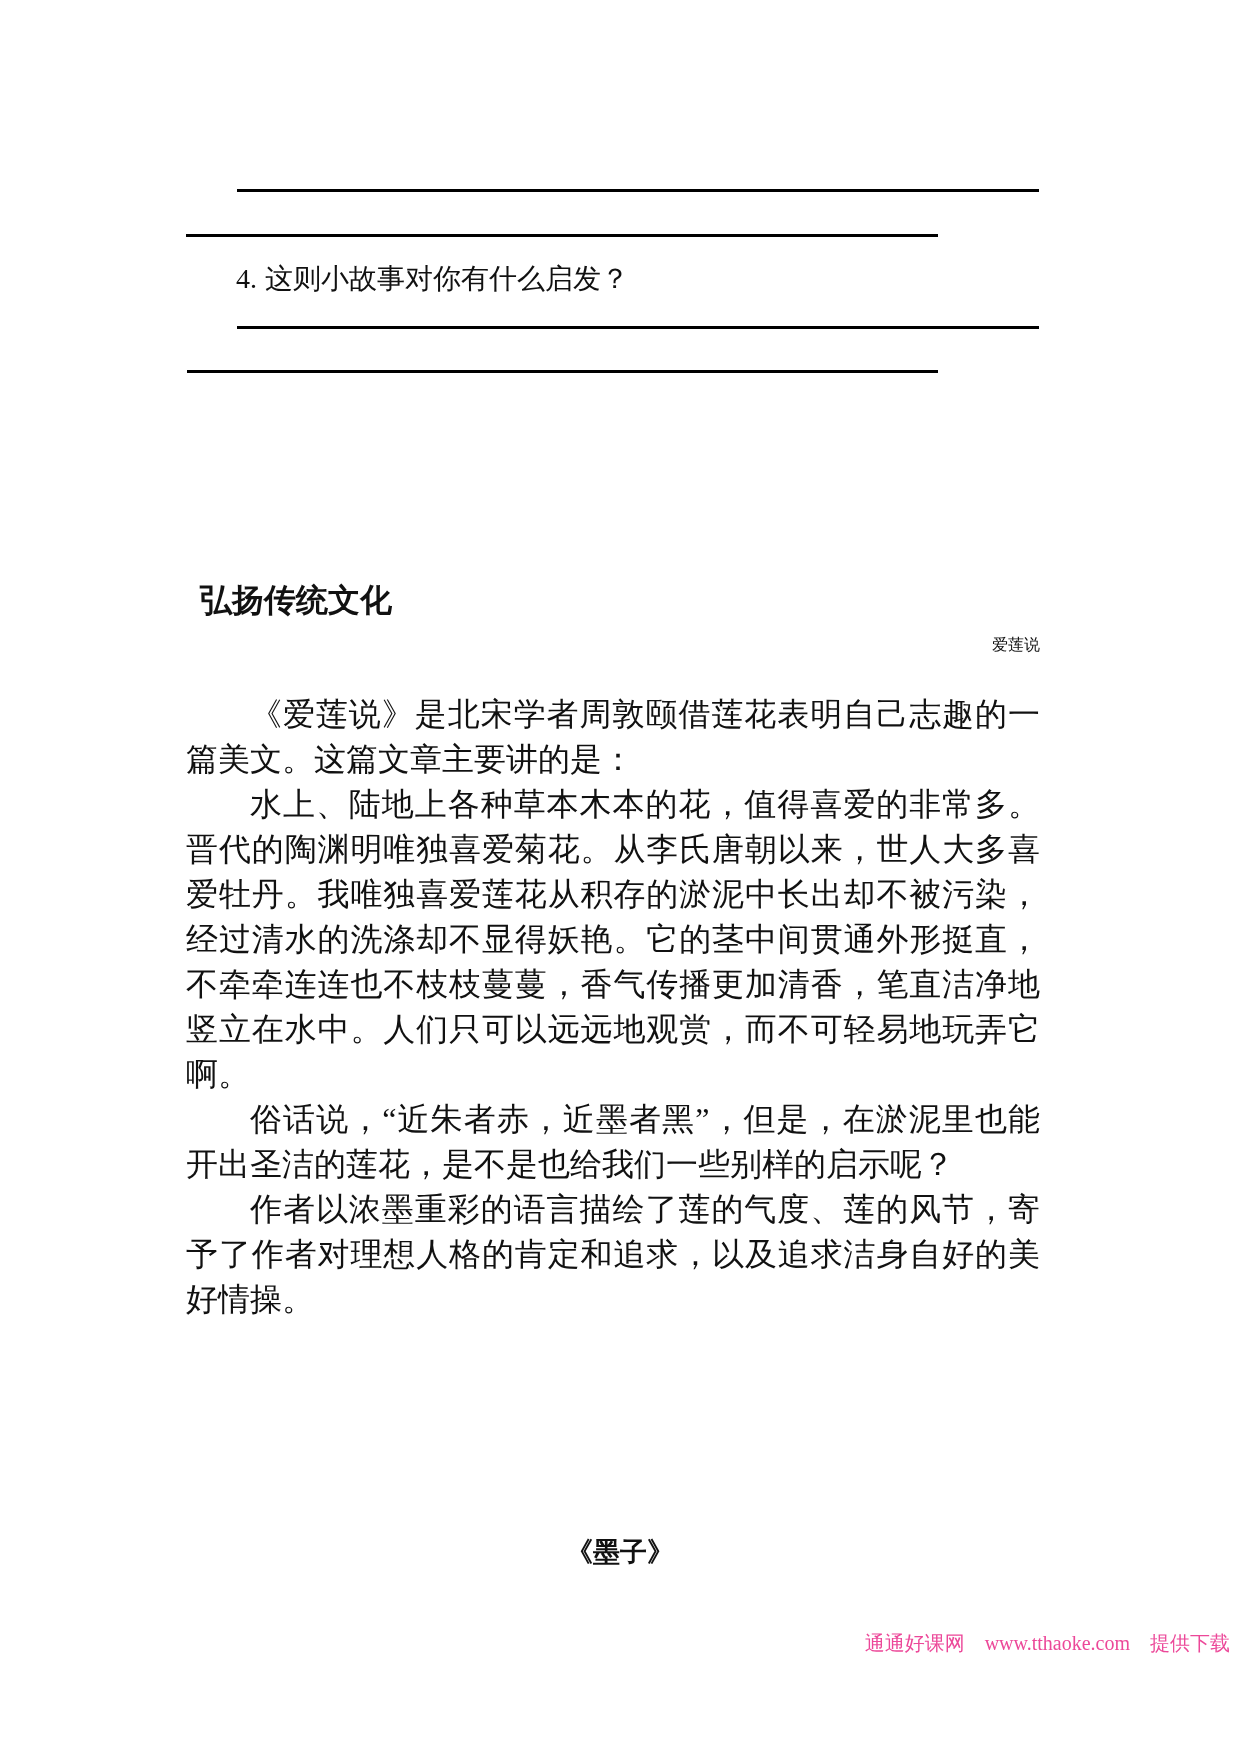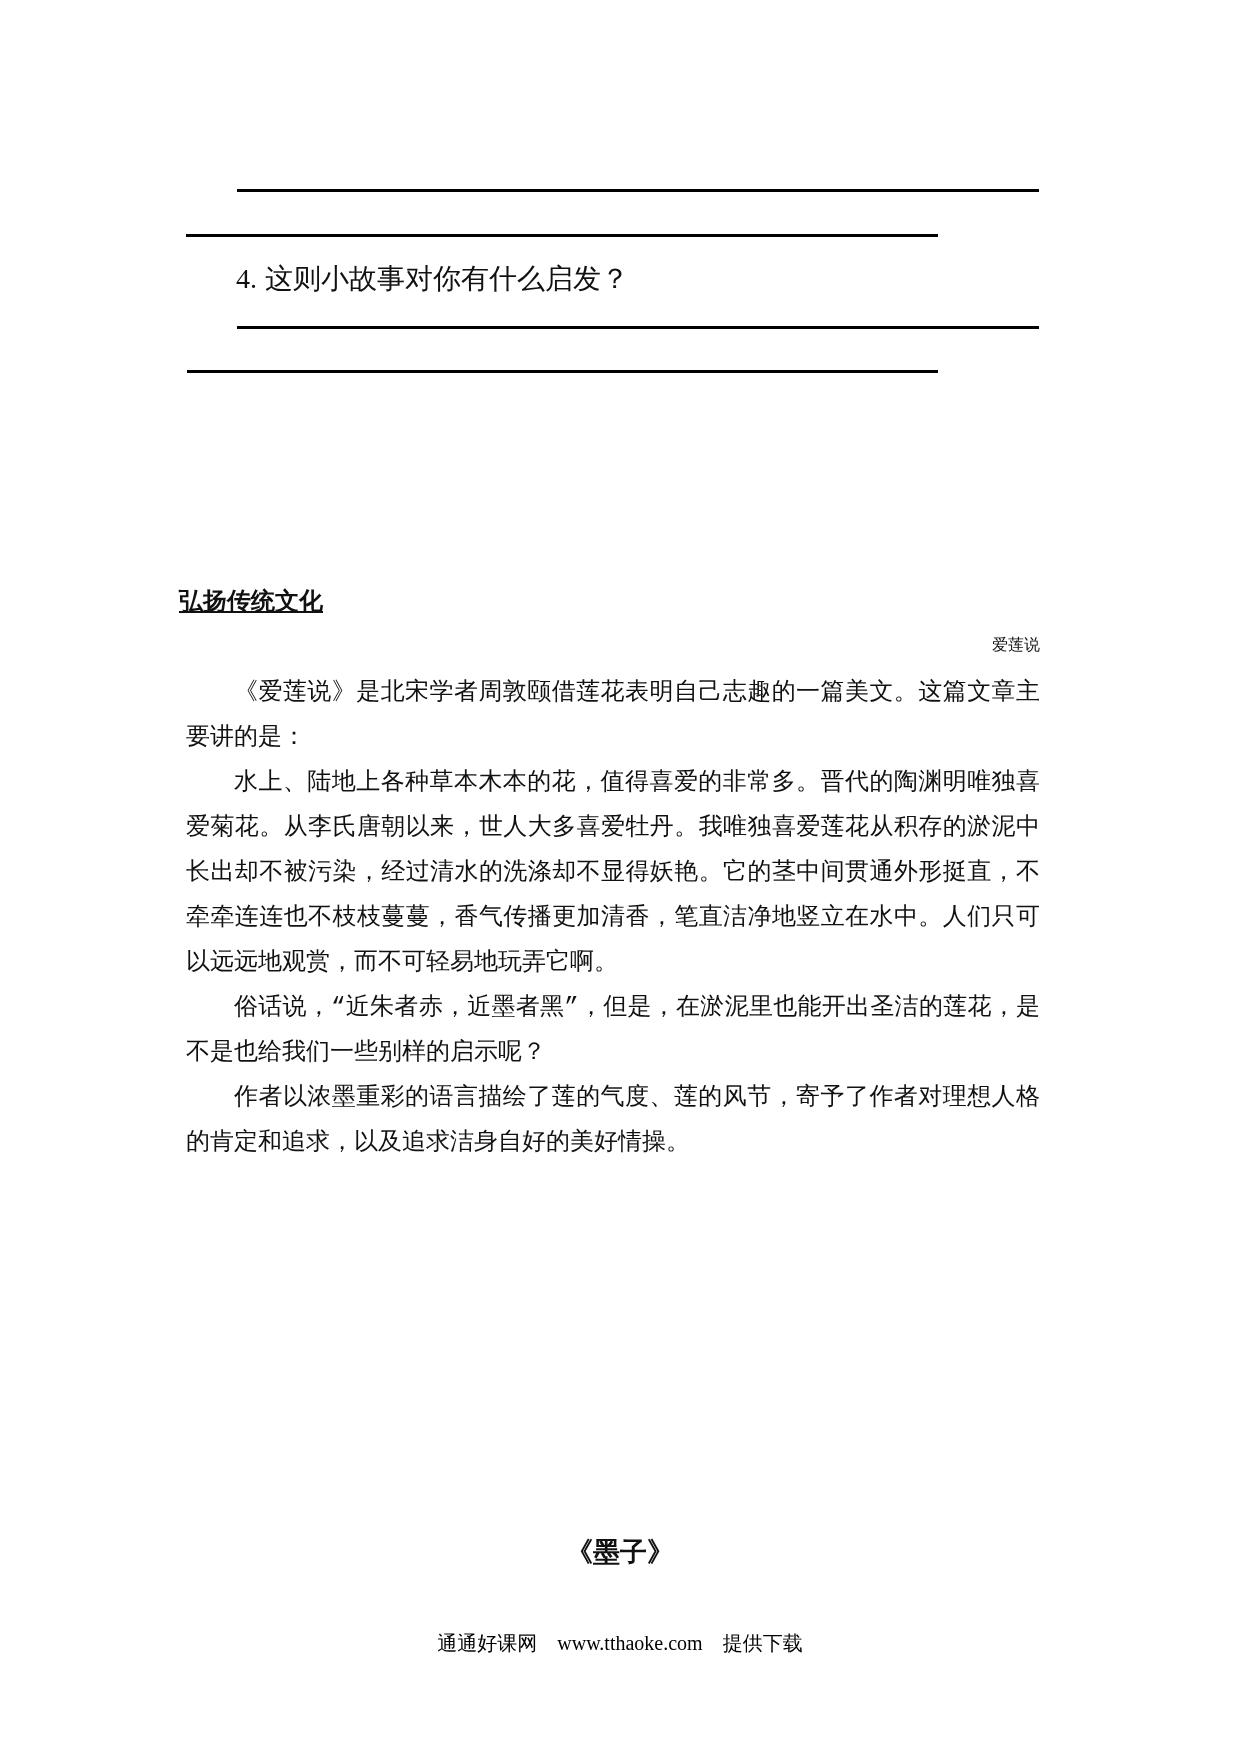--- a/index.html
+++ b/index.html
@@ -38,50 +38,48 @@
     font-size: 28px;
     line-height: 45px;
     white-space: nowrap;
   }
   .question .q-num { margin-right: 8px; }
 
   
   .section-heading {
     position: absolute;
     top: 578px;
-    left: 179px;
+    left: 200px;
     width: 854px;
     font-family: "Liberation Sans", "DejaVu Sans", sans-serif;
     font-weight: bold;
-    font-size: 24px;
+    font-size: 32px;
     line-height: 45px;
-    text-decoration: underline;
   }
 
   
   .essay-title {
     position: absolute;
     top: 622px;
     left: 186px;
     width: 854px;
     text-align: right;
     font-size: 16px;
     line-height: 45px;
   }
 
   
   .essay-body {
     position: absolute;
-    top: 670px;
+    top: 692px;
     left: 186px;
     width: 854px;
-    font-size: 24px;
+    font-size: 32px;
     line-height: 45px;
     text-align: justify;
-    font-family: Liberation Mono, monospace;
   }
   .essay-body p {
     margin: 0;
     text-indent: 2em;
   }
 
   
   .book-title {
     position: absolute;
     top: 1530px;
@@ -93,24 +91,24 @@
     font-size: 27px;
     line-height: 45px;
   }
 
   
   .footer {
     position: absolute;
     top: 1628px;
     left: 0;
     width: 1240px;
-    text-align: center;
+    text-align: right;
     font-size: 20px;
     line-height: 30px;
-    color: #000000;
+    color: #ec4899;
   }
   .footer span { margin: 0 10px; }
 </style>
 </head>
 <body>
 
 <div class="page">
 
   <div class="blank-line blank-1"></div>
   <div class="blank-line blank-2"></div>

